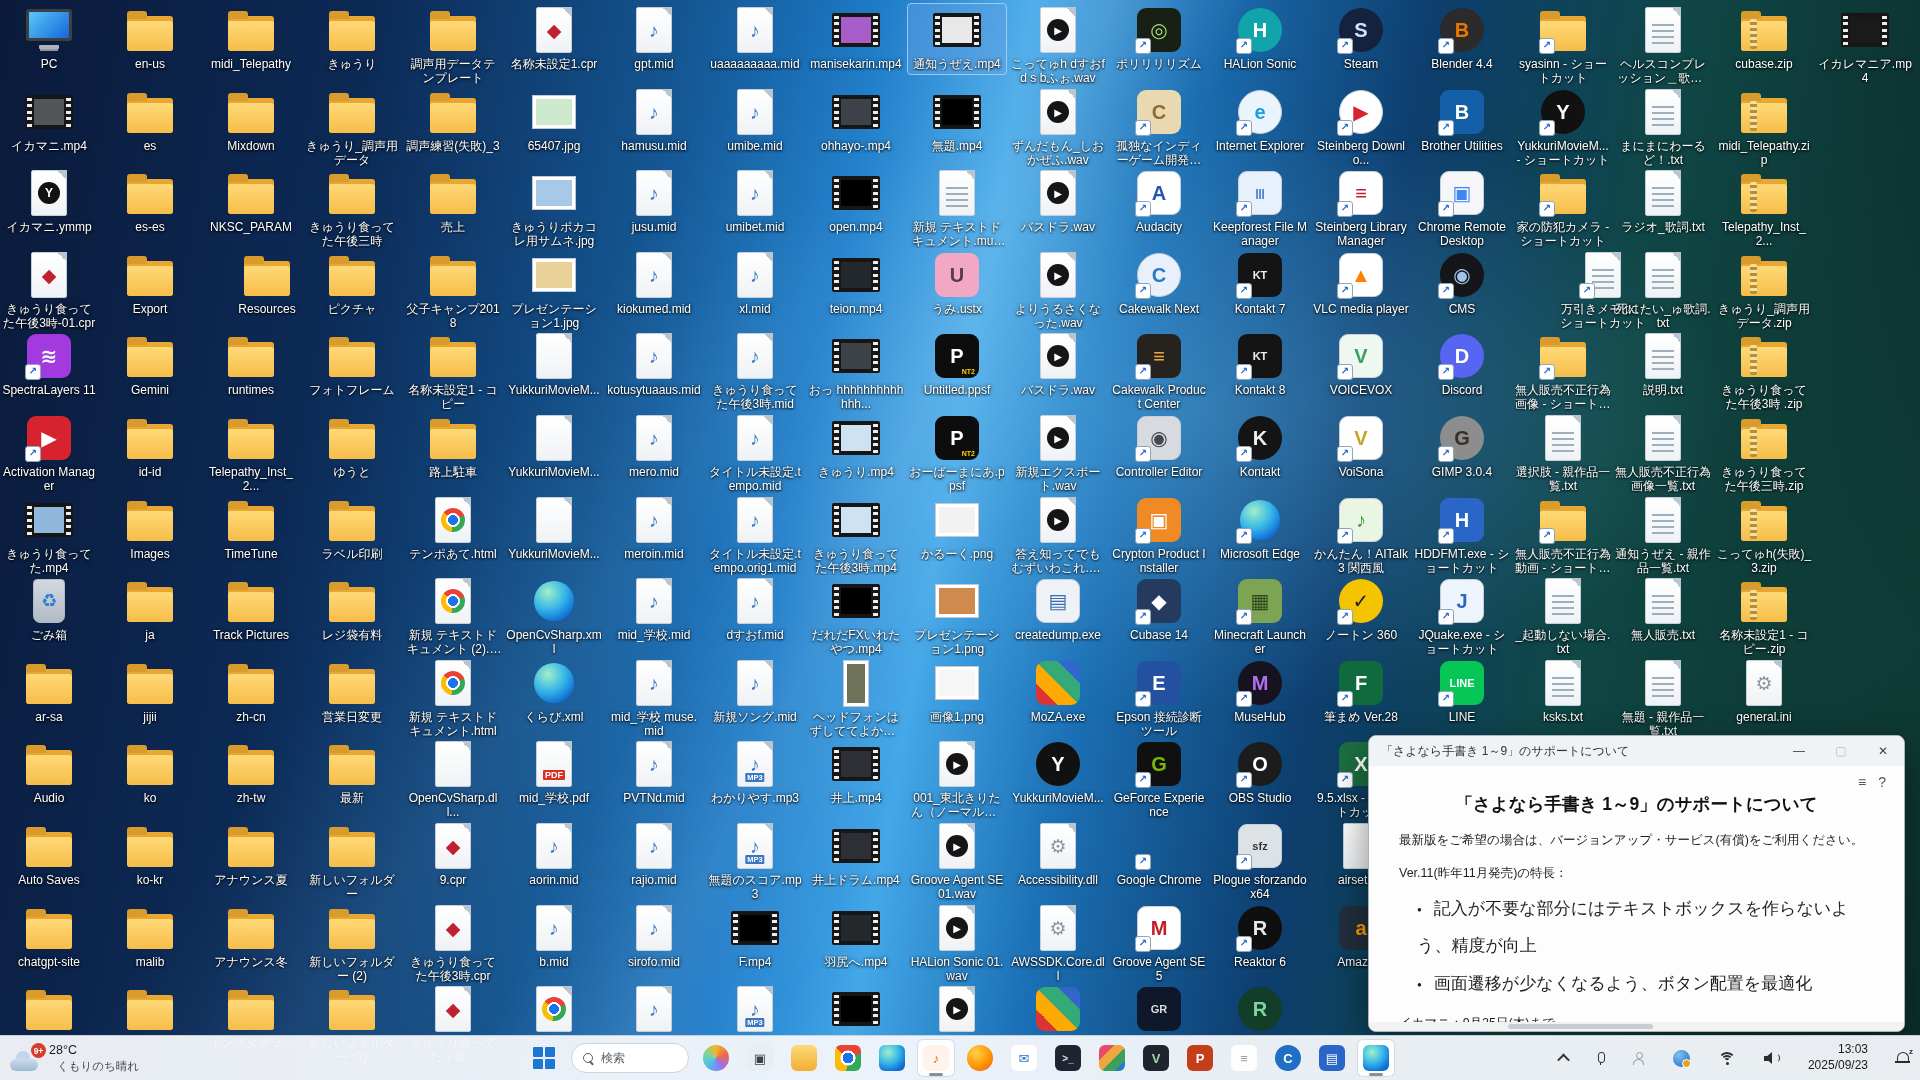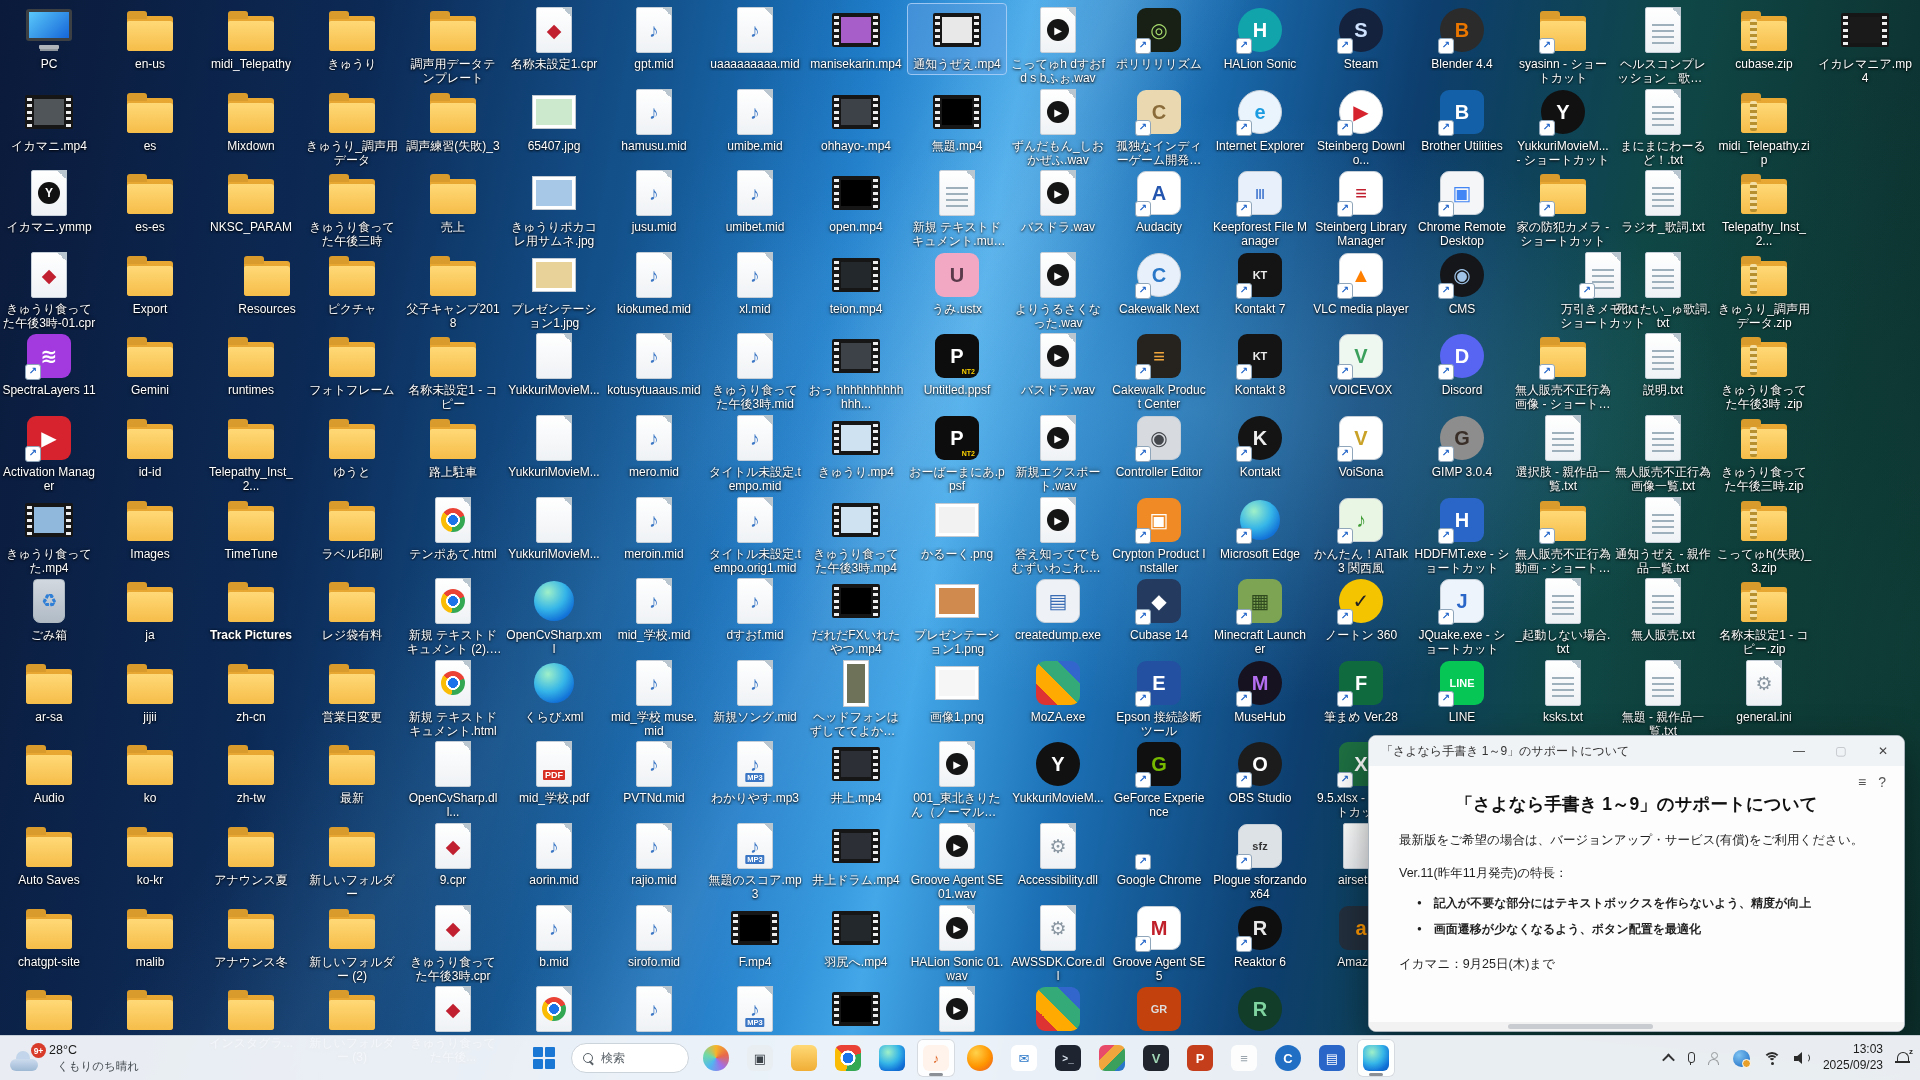--- a/index.html
+++ b/index.html
@@ -81,21 +81,21 @@
   .winbtns { display:flex; height:100%; }
   .winbtn { width:42px; height:100%; border:none; background:transparent; font-size:12px; color:#444; cursor:pointer; display:flex; align-items:center; justify-content:center; }
   .winbtn.maxb { color:#b9bec4; }
   .dlgtools { position:absolute; right:18px; top:38px; display:flex; gap:12px; color:#555; font-size:14px; }
   .dlgtools span { cursor:pointer; }
   .dlgcontent { padding:16px 30px 0 30px; color:#1f1f1f; }
   .dlgcontent h1 { font-size:17.5px; text-align:center; margin:10px 0 14px; color:#111; }
   .dlgline { font-size:12.5px; line-height:1.75; }
   .dlgfeat { font-size:12.5px; margin-top:13px; }
   .dlgul { list-style:none; margin:8px 0 0 18px; }
-  .dlgul li { font-size:12px; line-height:2.2;font-weight:bold; }
+  .dlgul li { font-size:17px; line-height:2.2; }
   .dlgul li::before { content:'\25CF'; font-size:8px; vertical-align:2px; margin-right:12px; }
   .dlgdeadline { font-size:12.5px; margin-top:13px; }
   .hscroll { position:absolute; left:0; right:0; bottom:0; height:9px; background:#f2f2f2; }
   .hthumb { position:absolute; left:26%; width:27%; top:2px; bottom:2px; background:#c9ccd0; border-radius:4px; }
 
   
   .taskbar { position:absolute; left:0; right:0; bottom:0; height:45px; z-index:100;
     background:rgba(242,246,250,0.96); border-top:1px solid rgba(175,186,196,0.6);
     display:flex; align-items:center; }
   .wx { position:absolute; left:10px; display:flex; gap:9px; align-items:center; }
@@ -113,21 +113,21 @@
   .searchpill { width:118px; height:30px; border-radius:15px; background:#fff; border:1px solid #ccd4db; display:flex; align-items:center; gap:7px; padding:0 11px; }
   .mag { position:relative; width:11px; height:11px; flex:0 0 auto; }
   .mag::before { content:''; position:absolute; top:0; left:0; width:8px; height:8px; border:1.5px solid #5a6268; border-radius:50%; }
   .mag::after { content:''; position:absolute; bottom:0; right:0; width:5px; height:1.5px; background:#5a6268; transform:rotate(45deg); }
   .searchpill input { border:none; outline:none; width:70px; font-size:12px; color:#333; background:transparent; font-family:inherit; }
   .searchpill input::placeholder { color:#5a6268; }
   .tb-app { width:38px; height:38px; border-radius:6px; display:flex; align-items:center; justify-content:center; cursor:pointer; position:relative; }
   .tb-app.active { background:rgba(255,255,255,0.9); box-shadow:inset 0 0 0 1px #d4dae0; }
   .tb-app.active::after { content:''; position:absolute; bottom:1px; left:50%; transform:translateX(-50%); width:14px; height:3px; border-radius:2px; background:#8a9096; }
   .tbic { width:26px; height:26px; border-radius:6px; display:flex; align-items:center; justify-content:center; font-weight:bold; font-size:13px; }
-  .tray { position:absolute; right:10px; display:flex; align-items:center; gap:13px; }
+  .tray { position:absolute; right:10px; display:flex; align-items:center; gap:28px; }
   .chev { width:9px; height:9px; border-left:2px solid #333; border-top:2px solid #333; transform:rotate(45deg) translate(1px,1px); }
   .mic { position:relative; width:9px; height:13px; }
   .mic::before { content:''; position:absolute; top:0; left:2px; width:5px; height:9px; border:1.5px solid #333; border-radius:3px; }
   .mic::after { content:''; position:absolute; bottom:0; left:4px; width:1.5px; height:3px; background:#333; box-shadow:-3px -1px 0 -0.5px #333a, 3px -1px 0 -0.5px #333a; }
   .person { position:relative; width:12px; height:13px; opacity:0.45; }
   .person::before { content:''; position:absolute; top:0; left:3.5px; width:5px; height:5px; border:1.5px solid #333; border-radius:50%; }
   .person::after { content:''; position:absolute; bottom:0; left:0; width:9px; height:5px; border:1.5px solid #333; border-bottom:none; border-radius:6px 6px 0 0; }
   .sphere { position:relative; width:17px; height:17px; border-radius:50%; background:radial-gradient(circle at 35% 30%,#7ec3f2,#1565c0); }
   .sphere::after { content:''; position:absolute; right:-1px; bottom:-1px; width:7px; height:7px; border-radius:50%; background:#e8a02a; border:1px solid #fff; }
   .wifi { position:relative; width:18px; height:13px; }
@@ -351,21 +351,21 @@
         <div class="i-folder"></div>
       </div>
       <div class="dlabel">Telepathy_Inst_2...</div>
     </div>
     <div class="cell" style="left: 202px; top: 494px;">
       <div class="dicon">
         <div class="i-folder"></div>
       </div>
       <div class="dlabel">TimeTune</div>
     </div>
-    <div class="cell" style="left: 202px; top: 575px; font-weight: bold;">
+    <div class="cell" style="left: 202px; top: 575px;">
       <div class="dicon">
         <div class="i-folder"></div>
       </div>
       <div class="dlabel">Track Pictures</div>
     </div>
     <div class="cell" style="left: 202px; top: 657px;">
       <div class="dicon">
         <div class="i-folder"></div>
       </div>
       <div class="dlabel">zh-cn</div>
@@ -1230,21 +1230,21 @@
       <div class="dlabel">Google Chrome</div>
     </div>
     <div class="cell" style="left: 1110px; top: 902px;">
       <div class="dicon sc">
         <div class="i-app bd" style="background: rgb(255, 255, 255); color: rgb(192, 32, 42);">M</div>
       </div>
       <div class="dlabel">Groove Agent SE 5</div>
     </div>
     <div class="cell" style="left: 1110px; top: 983px;">
       <div class="dicon">
-        <div class="i-app small" style="background: #c2410c; color: rgb(221, 221, 221); text-align: right;">GR</div>
+        <div class="i-app small" style="background: #0f172a; color: rgb(221, 221, 221); text-align: right;">GR</div>
       </div>
       <div class="dlabel"></div>
     </div>
     <div class="cell" style="left: 1211px; top: 4px;">
       <div class="dicon sc">
         <div class="i-app round" style="background: rgb(17, 165, 171); color: rgb(255, 255, 255);">H</div>
       </div>
       <div class="dlabel">HALion Sonic</div>
     </div>
     <div class="cell" style="left: 1211px; top: 86px;">

